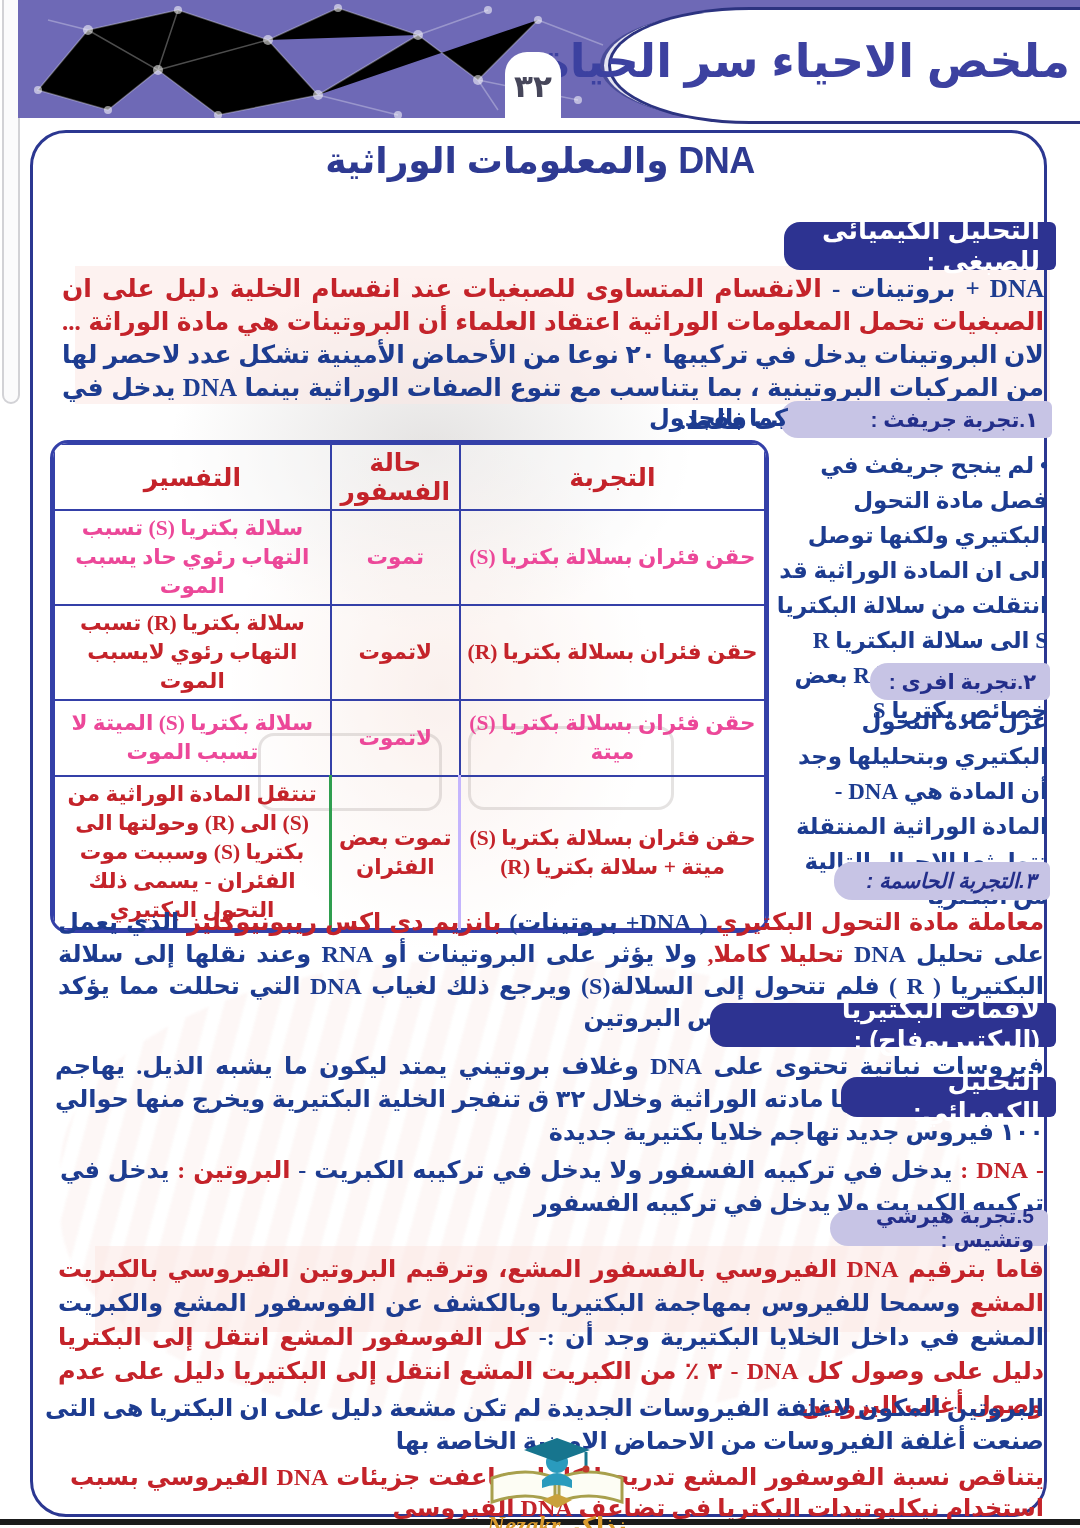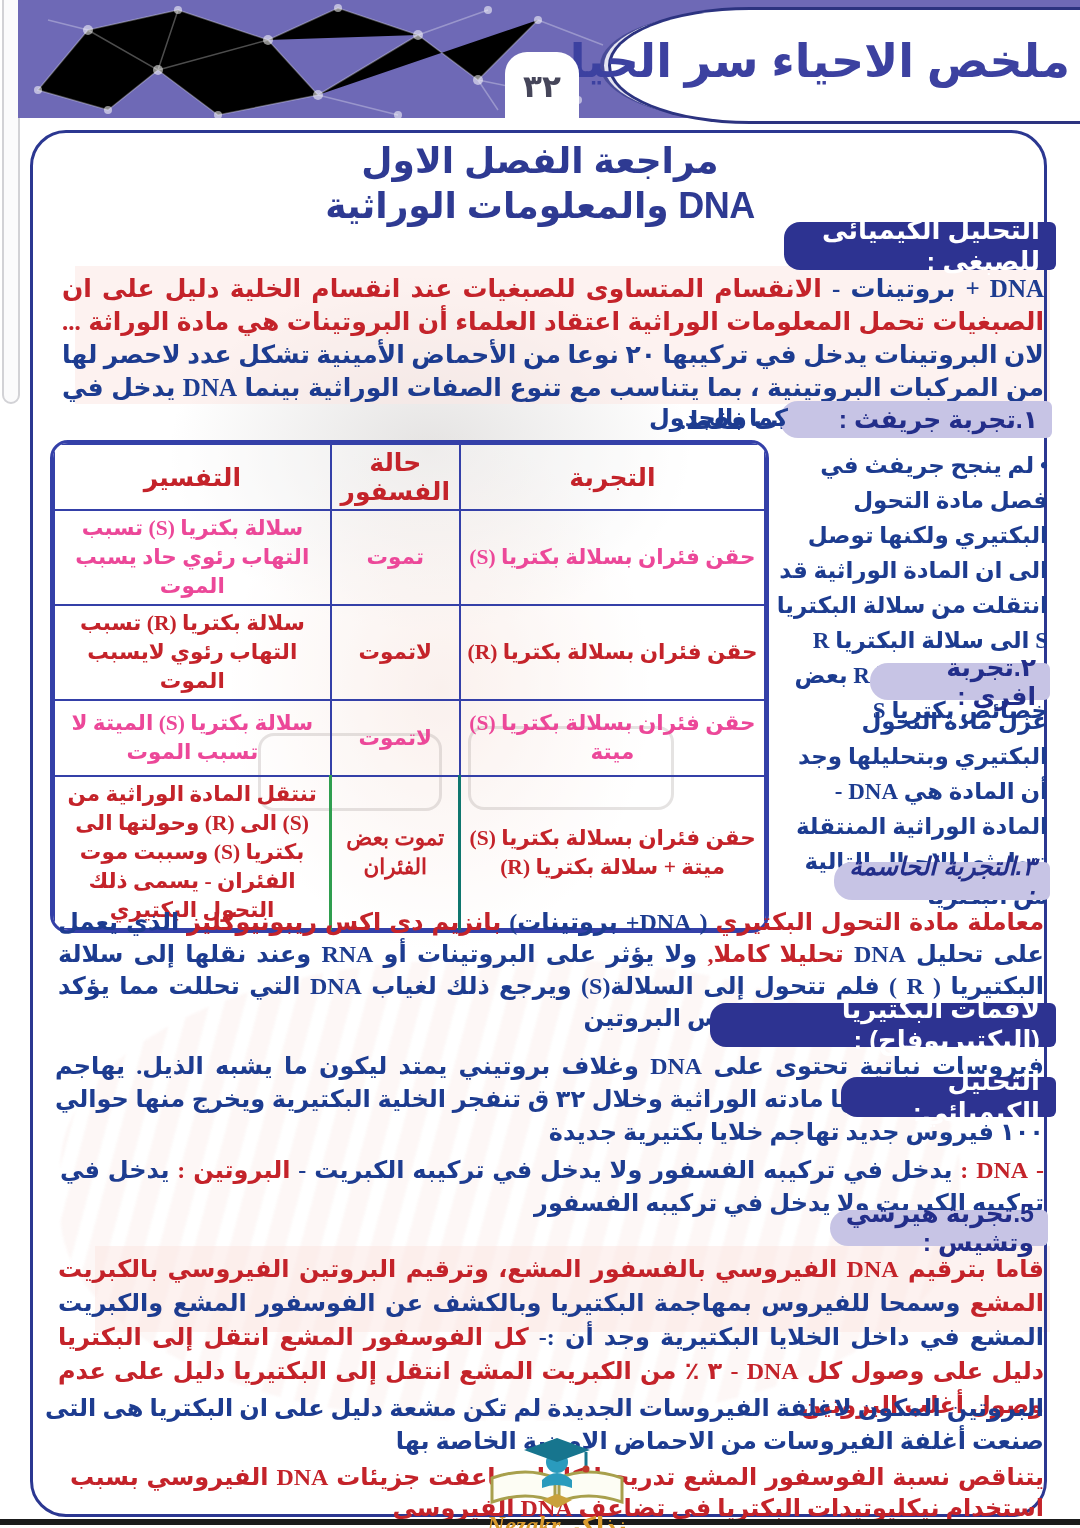--- a/index.html
+++ b/index.html
@@ -9,21 +9,21 @@
 
   
   .banner{position:absolute;top:0;left:18px;right:0;height:118px;background:#6e69b6;z-index:2;}
   .banner svg{position:absolute;top:0;left:0;}
   .banner-white{position:absolute;top:7px;left:590px;right:0;height:111px;background:#ffffff;
     border:3px solid #2c3380;border-right:none;
     border-radius:150px 0 0 150px / 62px 0 0 62px;
     box-shadow:-7px 0 0 -3px rgba(255,255,255,.85), -12px 0 0 -4px rgba(44,51,128,.55);}
   .banner-title{position:absolute;top:24px;right:10px;left:80px;text-align:center;
     font-size:46px;letter-spacing:-1px;color:#3c41a0;white-space:nowrap;}
-  .page-badge{position:absolute;top:52px;left:487px;width:74px;height:66px;background:#ffffff;
+  .page-badge{position:absolute;top:52px;left:487px;width:56px;height:66px;background:#ffffff;
     border-radius:22px 22px 0 0;text-align:center;line-height:70px;font-size:31px;color:#46465a;}
   .left-curl{position:absolute;top:-20px;left:2px;width:14px;height:420px;border:2px solid #d2d2d6;
     border-radius:10px;background:#fbfbfc;z-index:1;}
 
   
   .watermark{position:absolute;inset:0;z-index:0;pointer-events:none;}
   .wm-hair{position:absolute;left:170px;top:270px;width:520px;height:360px;border-radius:50%;
     background:radial-gradient(closest-side,rgba(190,186,184,.40),rgba(190,186,184,0));}
   .wm-face{position:absolute;left:230px;top:430px;width:420px;height:520px;border-radius:50%;
     background:radial-gradient(closest-side,rgba(243,219,210,.60),rgba(243,219,210,0));}
@@ -41,39 +41,39 @@
   .page-title{position:absolute;top:138px;left:0;right:0;text-align:center;color:#2e3a92;z-index:2;}
   .page-title div{font-size:36px;line-height:45px;letter-spacing:-.5px;}
 
   
   .pill{position:absolute;right:24px;background:#2d3391;color:#ffffff;z-index:3;
     border-radius:16px 6px 6px 16px;font-size:26px;display:flex;align-items:center;
     justify-content:flex-start;padding:0 16px;box-sizing:border-box;}
 
   
   .strip{position:absolute;background:#c7c4e5;color:#232e8a;z-index:2;
-    border-radius:18px 6px 6px 18px;font-size:25px;display:flex;align-items:center;
+    border-radius:18px 6px 6px 18px;font-size:21px;display:flex;align-items:center;
     padding:0 14px;box-sizing:border-box;}
 
   .body-text{position:absolute;z-index:2;color:#1d3c90;text-align:justify;
     font-family:"Liberation Serif","Liberation Sans","DejaVu Sans",sans-serif;font-weight:700;}
   .red{color:#c4232a;}
   .navy{color:#1d3c90;}
 
   
   .tbl-wrap{position:absolute;left:50px;top:440px;width:713px;z-index:2;
     border:3px solid #3440a8;border-radius:18px;overflow:hidden;background:rgba(255,255,255,.35);}
   table{border-collapse:collapse;width:100%;table-layout:fixed;
     font-family:"Liberation Serif","Liberation Sans","DejaVu Sans",sans-serif;font-weight:700;}
   th,td{border:2px solid #3440a8;text-align:center;vertical-align:middle;padding:3px 6px;}
   th{color:#c4232a;font-size:25px;height:42px;}
   td{font-size:21.5px;line-height:29px;}
   tr.navy-row td{color:#ec4899;}
   tr.red-row td{color:#c4232a;}
-  td.green-v{border-left:3px solid #2f9e4f;border-right:3px solid #0f766e;font-family:Liberation Serif, serif;}
+  td.green-v{border-left:3px solid #2f9e4f;border-right:3px solid #c4b5fd;}
 
   
   .side{position:absolute;right:32px;width:274px;z-index:2;color:#1d3c90;text-align:right;
     font-family:"Liberation Serif","Liberation Sans","DejaVu Sans",sans-serif;font-weight:700;}
 
   
   .logo{position:absolute;left:472px;top:1436px;width:170px;z-index:5;text-align:center;}
   .logo-text{font-size:24px;color:#d99b2e;white-space:nowrap;}
   .logo-text .latin{font-style:italic;font-family:"Liberation Serif",serif;font-size:25px;}
 
@@ -121,21 +121,20 @@
     </svg>
     <div class="banner-white">
       <div class="banner-title">ملخص الاحياء سر الحياة</div>
     </div>
     <div class="page-badge">٣٢</div>
   </div>
 
   <div class="content-box"></div>
 
   <div class="page-title">
-    <div>مراجعة الفصل الاول</div>
     <div>DNA والمعلومات الوراثية</div>
   </div>
 
   <div class="pill" style="top:222px;height:48px;width:272px;">التحليل الكيميائى للصبغى :</div>
 
   <div class="body-text" style="top:272px;left:62px;right:36px;font-size:25px;line-height:33px;">
     <span class="navy">DNA + بروتينات - </span><span class="red">الانقسام المتساوى للصبغيات عند انقسام الخلية دليل على ان الصبغيات تحمل المعلومات الوراثية </span><span class="red">اعتقاد العلماء أن البروتينات هي مادة الوراثة ... </span><span class="navy">لان البروتينات يدخل في تركيبها ٢٠ نوعا من الأحماض الأمينية تشكل عدد لاحصر لها من المركبات البروتينية ، بما يتناسب مع تنوع الصفات الوراثية بينما DNA يدخل في تركيبه أربع نيوكليوتيدات فقط.</span>
   </div>
 
   <div class="strip" style="top:401px;height:37px;right:28px;width:272px;">١.تجربة جريفث :</div>

